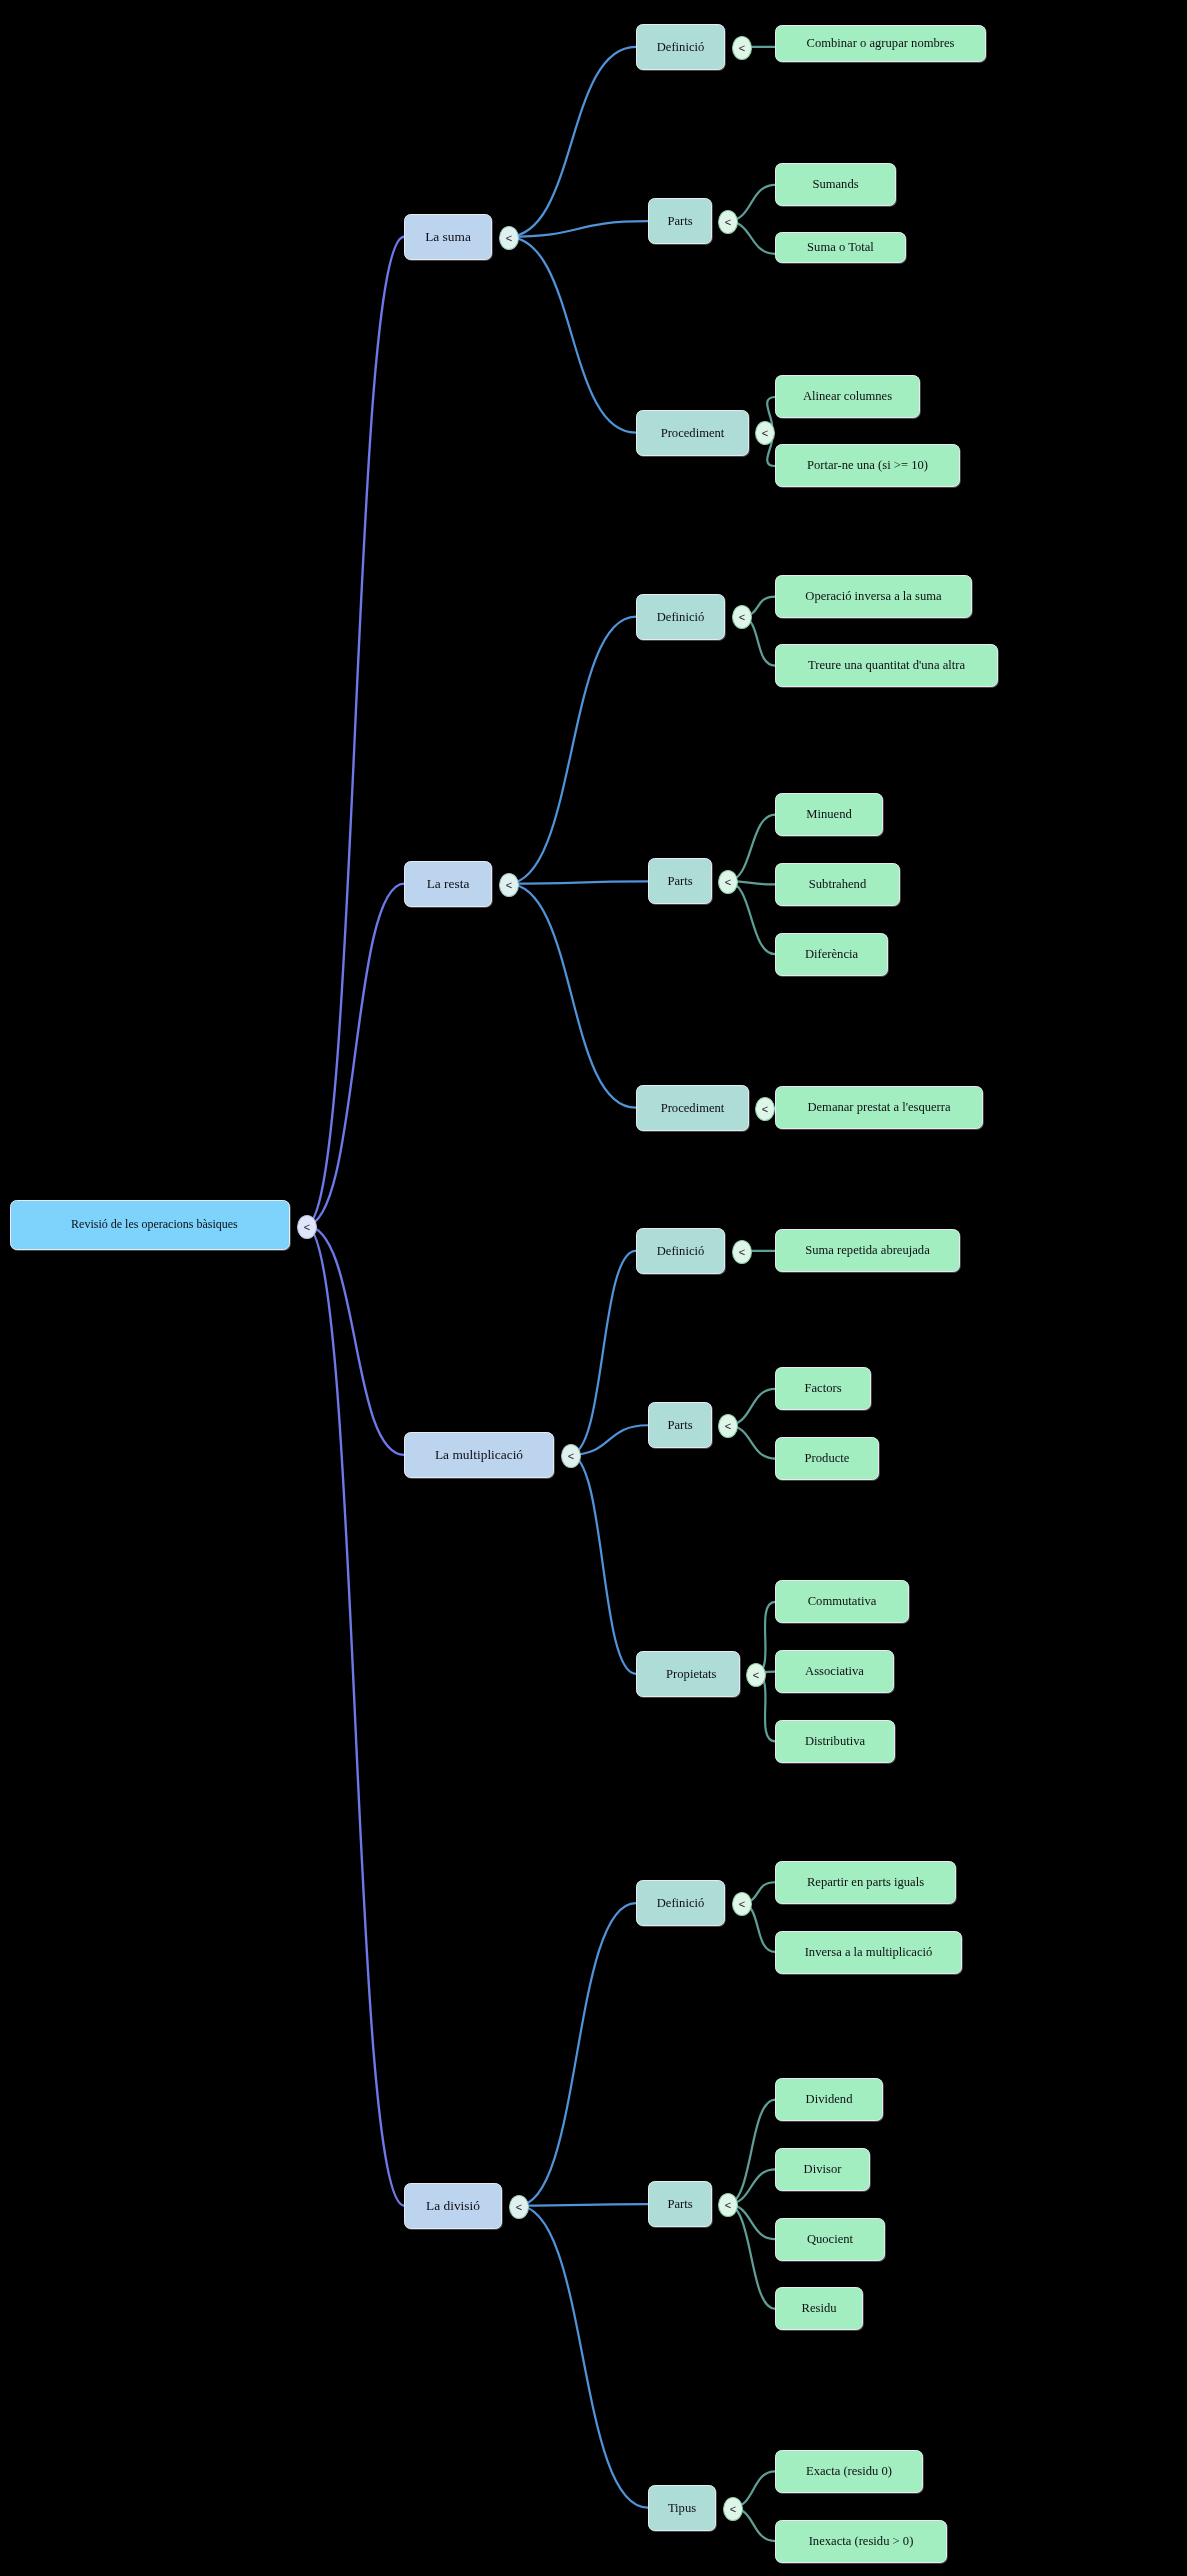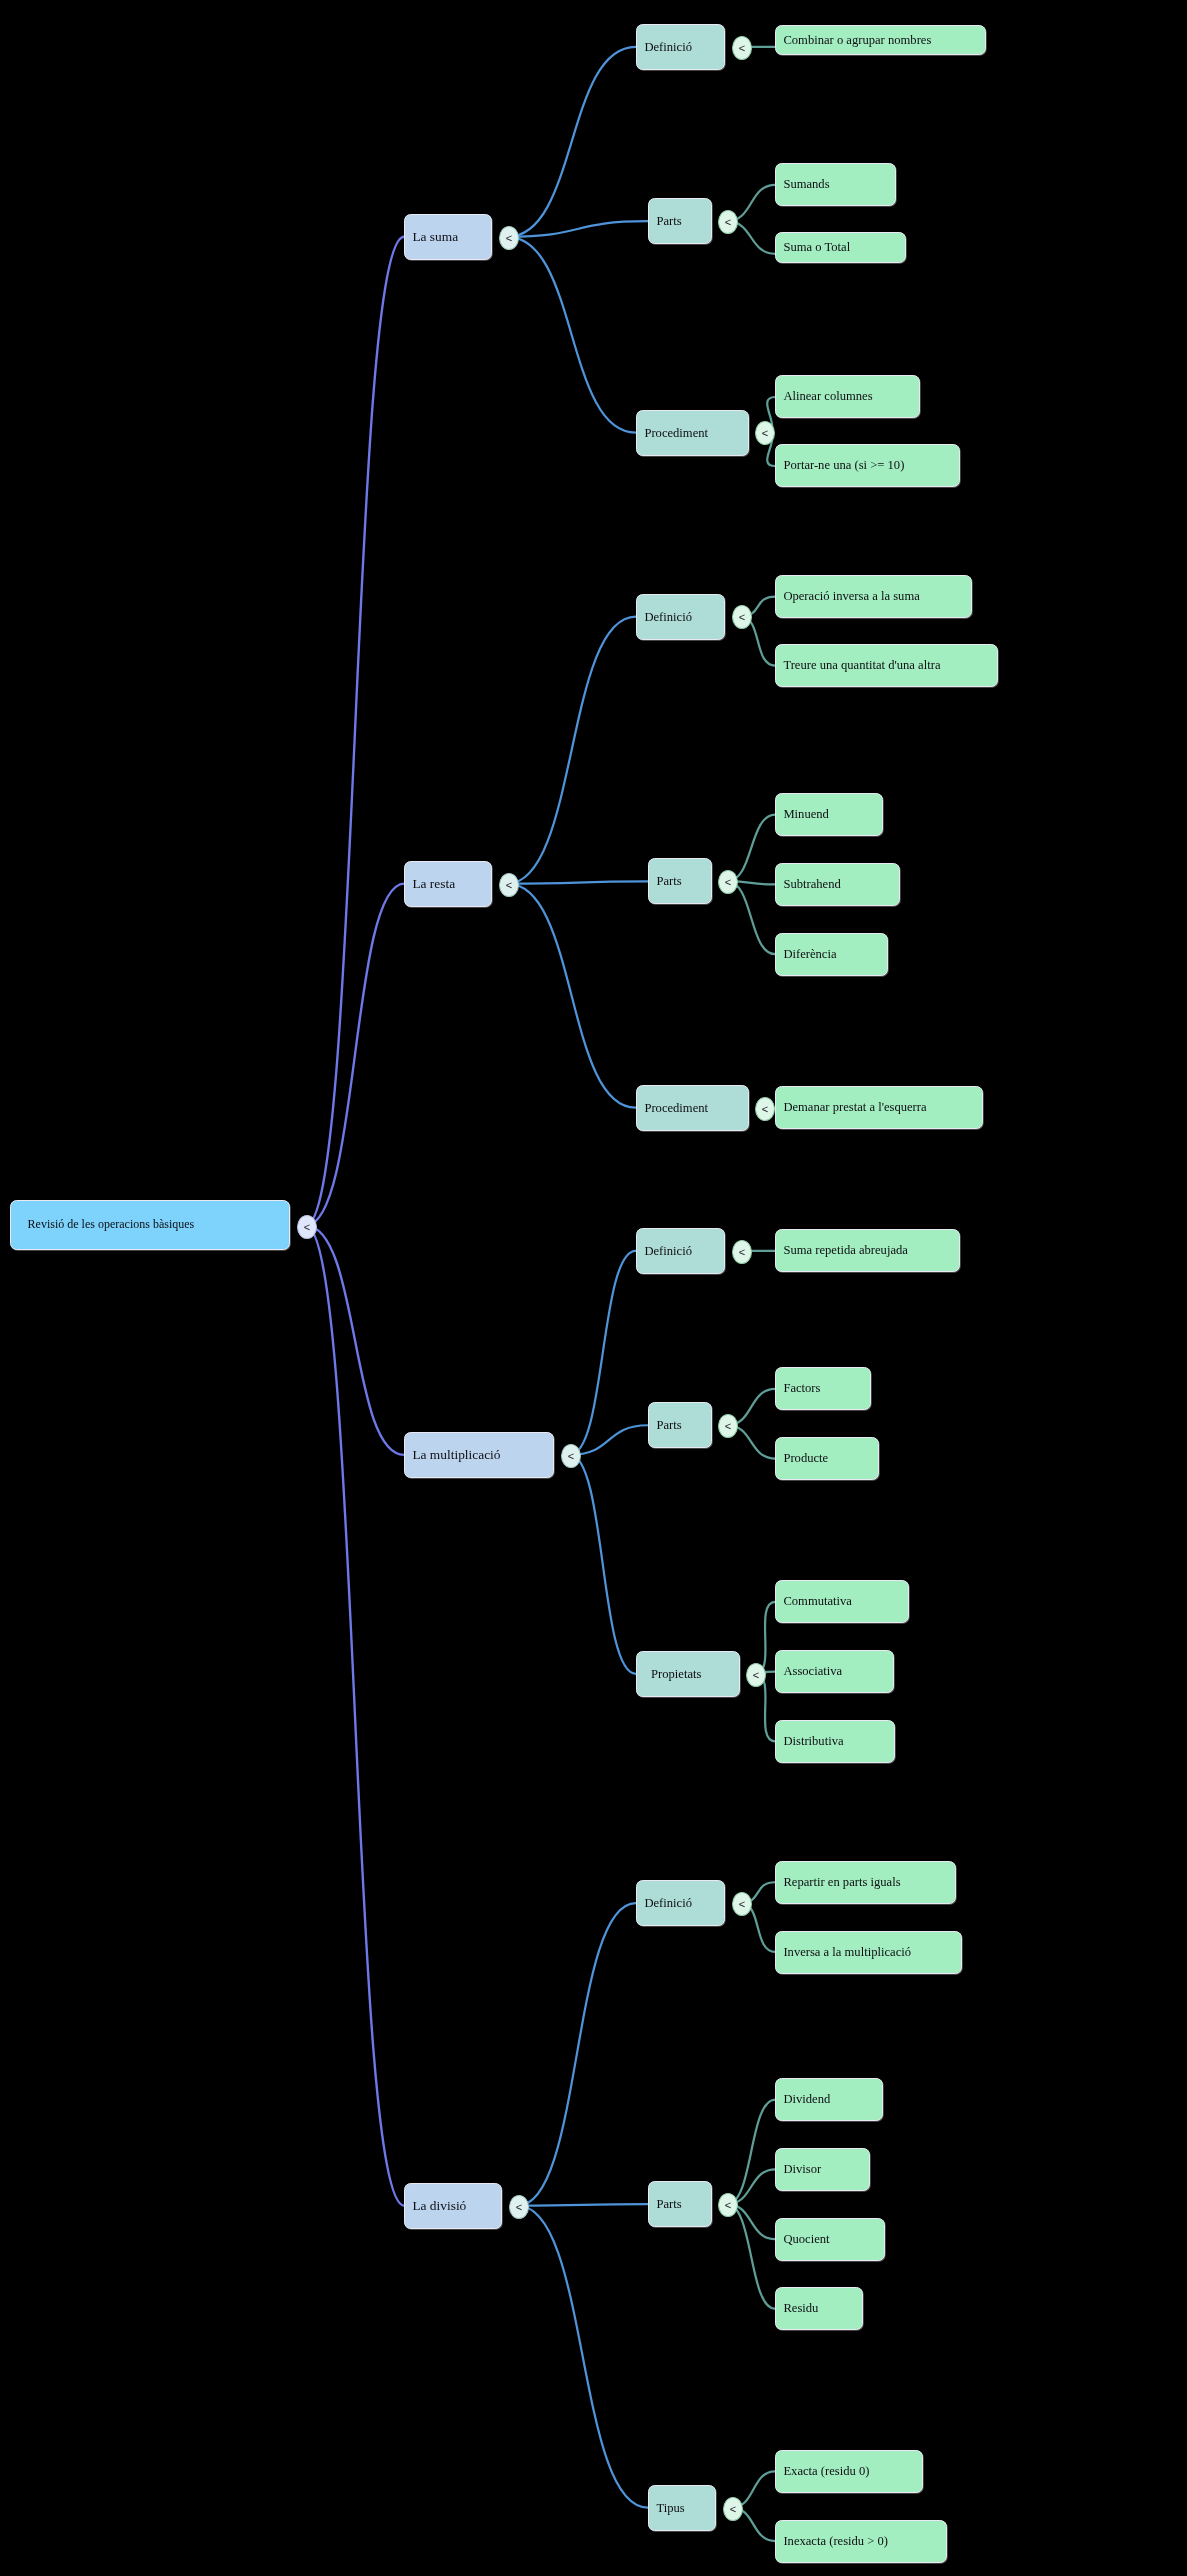--- a/index.html
+++ b/index.html
@@ -7,21 +7,21 @@
   body{
     font-family:"Liberation Serif","DejaVu Serif",serif;
     width:1187px;height:2576px;position:relative;overflow:hidden;
   }
   #map{position:absolute;inset:0;width:1187px;height:2576px;display:block;}
 
   
   .node{
     position:absolute;
     box-sizing:border-box;
-    display:flex;align-items:center;
+    display:flex;align-items:center;justify-content:center;
     border-radius:6.7px;
     border:0.7px solid #e9e9f4;
     color:#0e0e14;
     text-align:center;
     line-height:1.15;
     padding:1.5px 7.4px;
     white-space:nowrap;
     box-shadow:0.7px 0.7px 0 rgba(255,255,255,.35);
   }
   .node.root{background:#7dd3fc;font-size:12px;padding-left:17px;}
@@ -86,21 +86,21 @@
     <path d="M 980 2971 C 1015.75 2971, 1009.25 2830, 1045 2830" fill="none" stroke="#5f9e97" stroke-width="3" stroke-linecap="round"></path>
     <path d="M 980 2971 C 1015.75 2971, 1009.25 2924, 1045 2924" fill="none" stroke="#5f9e97" stroke-width="3" stroke-linecap="round"></path>
     <path d="M 980 2971 C 1015.75 2971, 1009.25 3018, 1045 3018" fill="none" stroke="#5f9e97" stroke-width="3" stroke-linecap="round"></path>
     <path d="M 980 2971 C 1015.75 2971, 1009.25 3112, 1045 3112" fill="none" stroke="#5f9e97" stroke-width="3" stroke-linecap="round"></path>
     <path d="M 698 2973 C 794.25 2973, 776.75 3380, 873 3380" fill="none" stroke="#4f93d9" stroke-width="3" stroke-linecap="round"></path>
     <path d="M 986 3380 C 1018.45 3380, 1012.55 3331, 1045 3331" fill="none" stroke="#5f9e97" stroke-width="3" stroke-linecap="round"></path>
     <path d="M 986 3380 C 1018.45 3380, 1012.55 3425, 1045 3425" fill="none" stroke="#5f9e97" stroke-width="3" stroke-linecap="round"></path>
   </svg>
 
 <div id="nodes">
-    <div class="node lvl3" style="left: 775px; top: 25px; width: 211px; height: 30px;">
+    <div class="node lvl3" style="left: 775px; top: 25px; width: 211px; height: 37px;">
       <span>Combinar o agrupar nombres</span>
     </div>
     <div class="node lvl2" style="left: 636px; top: 24px; width: 89px; height: 46px;">
       <span>Definició</span>
     </div>
     <div class="badge b-green" style="left: 732px; top: 36px;">&lt;</div>
     <div class="node lvl3" style="left: 775px; top: 163px; width: 121px; height: 43px;">
       <span>Sumands</span>
     </div>
     <div class="node lvl3" style="left: 775px; top: 232px; width: 131px; height: 31px;">

